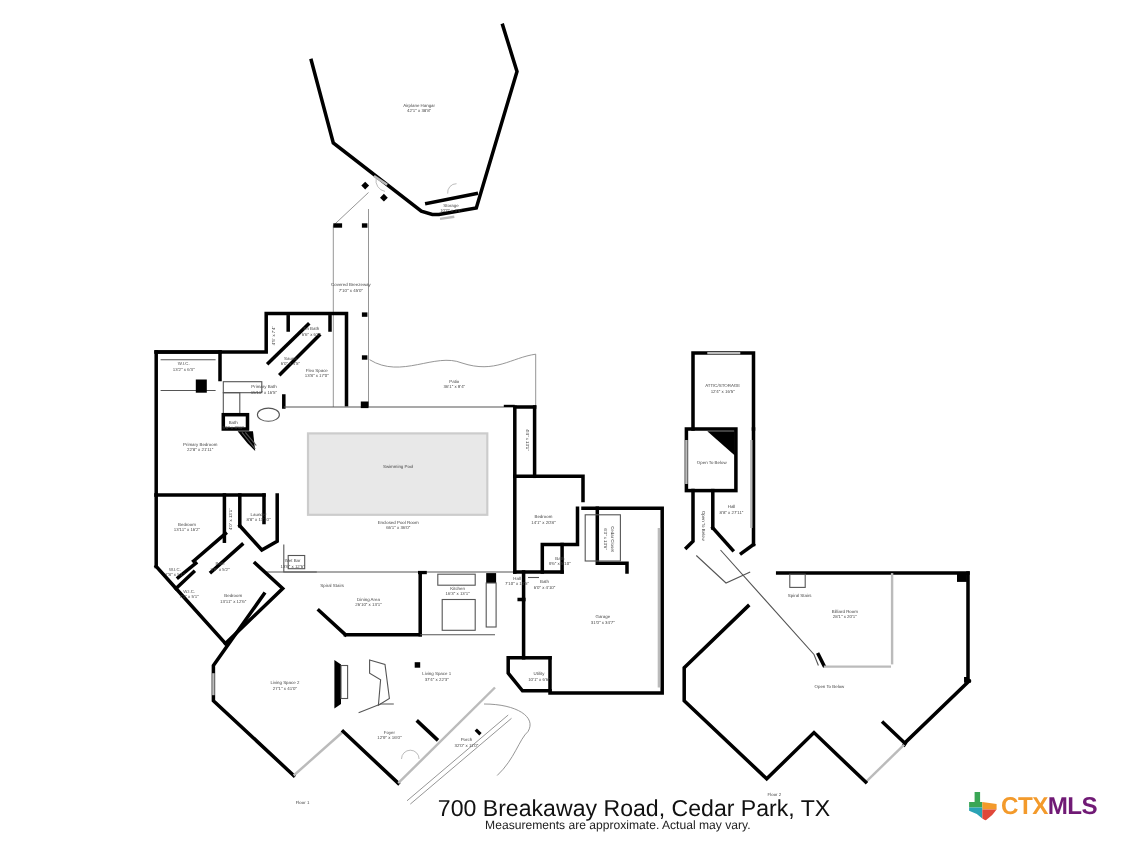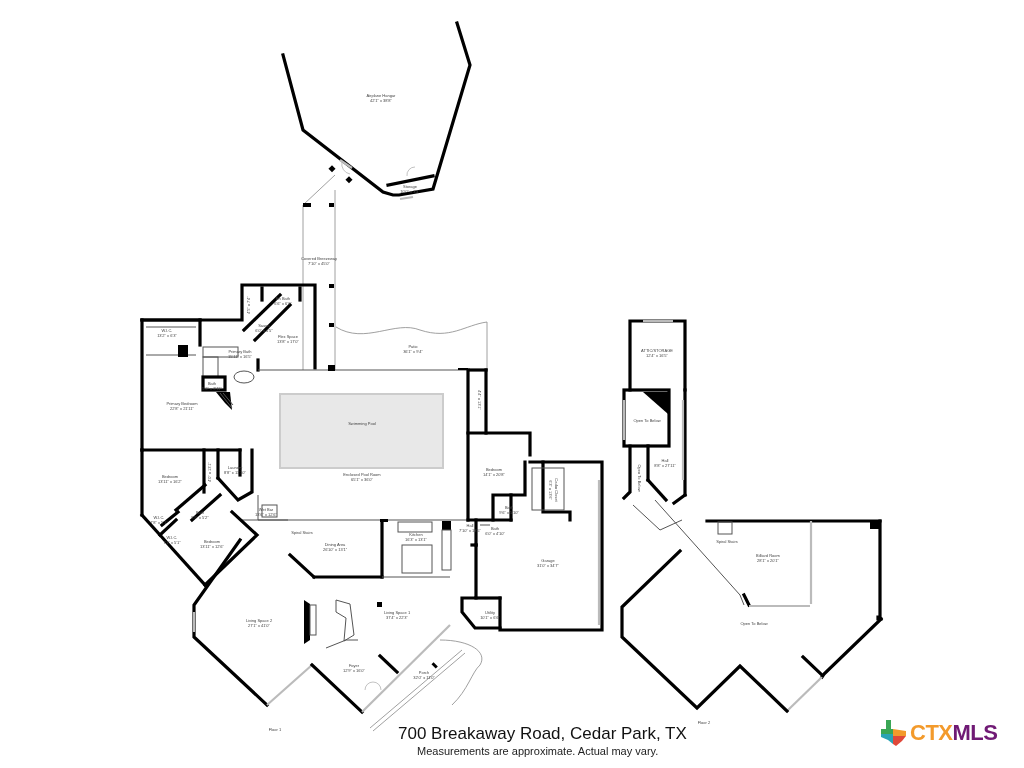--- a/index.html
+++ b/index.html
@@ -7,22 +7,22 @@
          font-family: "Liberation Sans", sans-serif; }
   svg.plan { position: absolute; left: 0; top: 0; width: 1024px; height: 768px; }
   .wall { stroke: #000; stroke-width: 3.2; fill: none; stroke-linejoin: miter; stroke-linecap: square; }
   .thin { stroke: #888; stroke-width: 0.8; fill: none; }
   .thin2 { stroke: #555; stroke-width: 1; fill: none; }
   .win { stroke: #bbb; stroke-width: 2.2; fill: none; }
   .door { stroke: #999; stroke-width: 0.6; fill: none; }
   .blk { fill: #000; }
   .pool { fill: #e8e8e8; stroke: #ccc; stroke-width: 2; }
   .rl { font-family: "Liberation Sans", sans-serif; font-size: 4px; fill: #444; text-anchor: middle; }
-  .address { position: absolute; left: 398px; top: 724px; font-size: 17px; color: #111; white-space: nowrap; }
-  .disclaimer { position: absolute; left: 417px; top: 745px; font-size: 11px; color: #222; white-space: nowrap; }
+  .address { position: absolute; left: 398px; top: 724px; font-size: 21px; color: #111; white-space: nowrap; }
+  .disclaimer { position: absolute; left: 441px; top: 745px; font-size: 11px; color: #222; white-space: nowrap; }
   .logo { position: absolute; left: 878px; top: 719px; height: 28px; display: flex; align-items: center; }
   .logo-text { font-size: 22px; font-weight: bold; letter-spacing: -0.5px; margin-left: 2px; }
   .logo-ctx { color: #f39a2b; }
   .logo-mls { color: #701a75; }
 </style>
 </head>
 <body>
 
 <svg class="plan" viewBox="0 0 1024 768" xmlns="http://www.w3.org/2000/svg">
 

